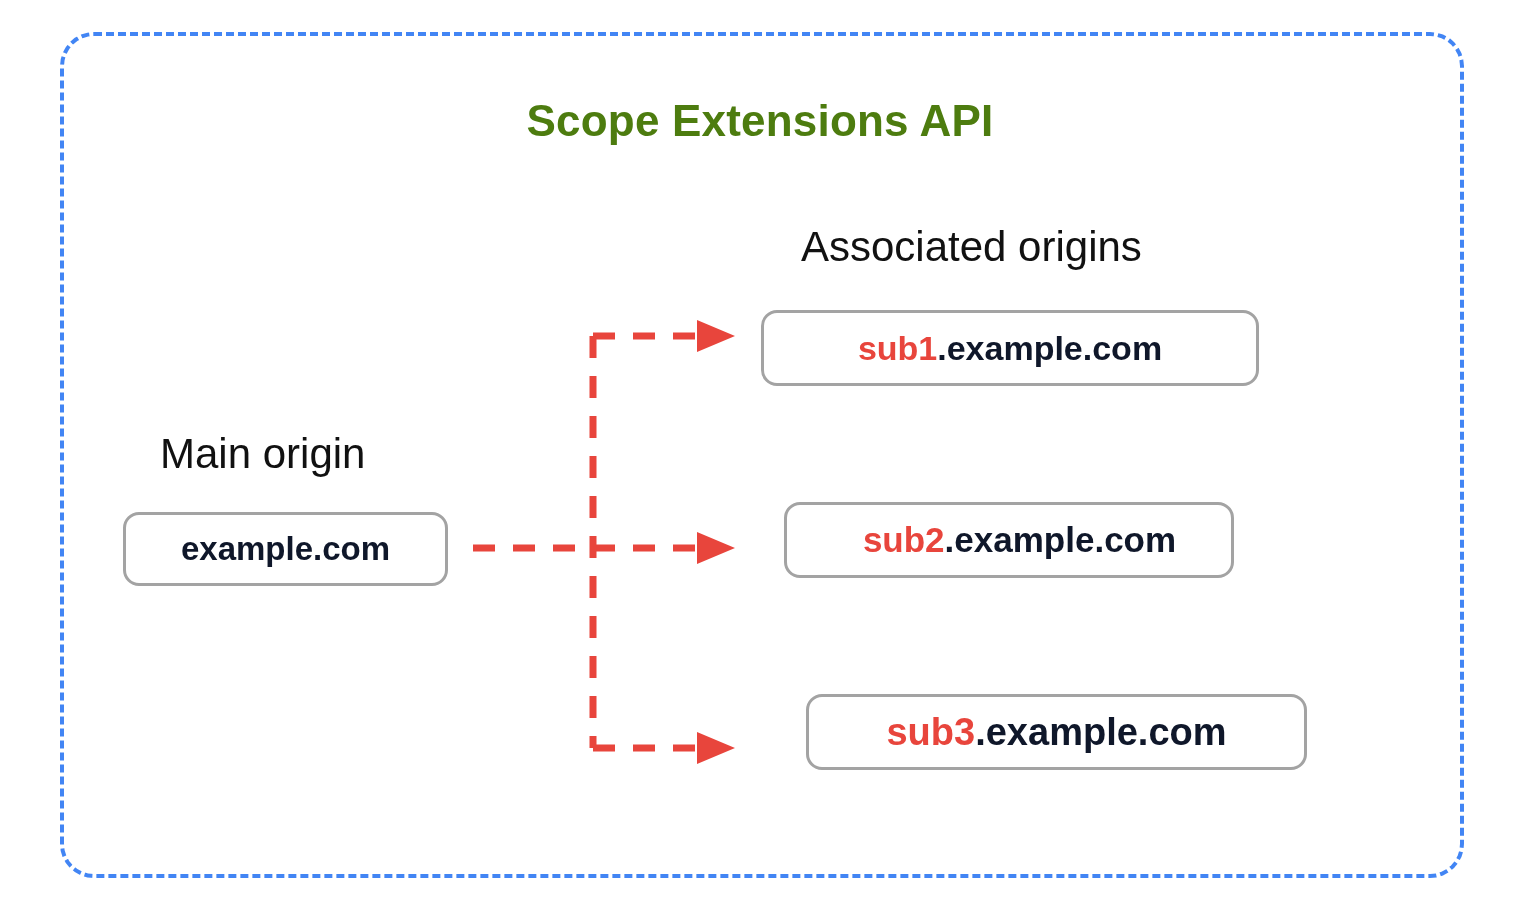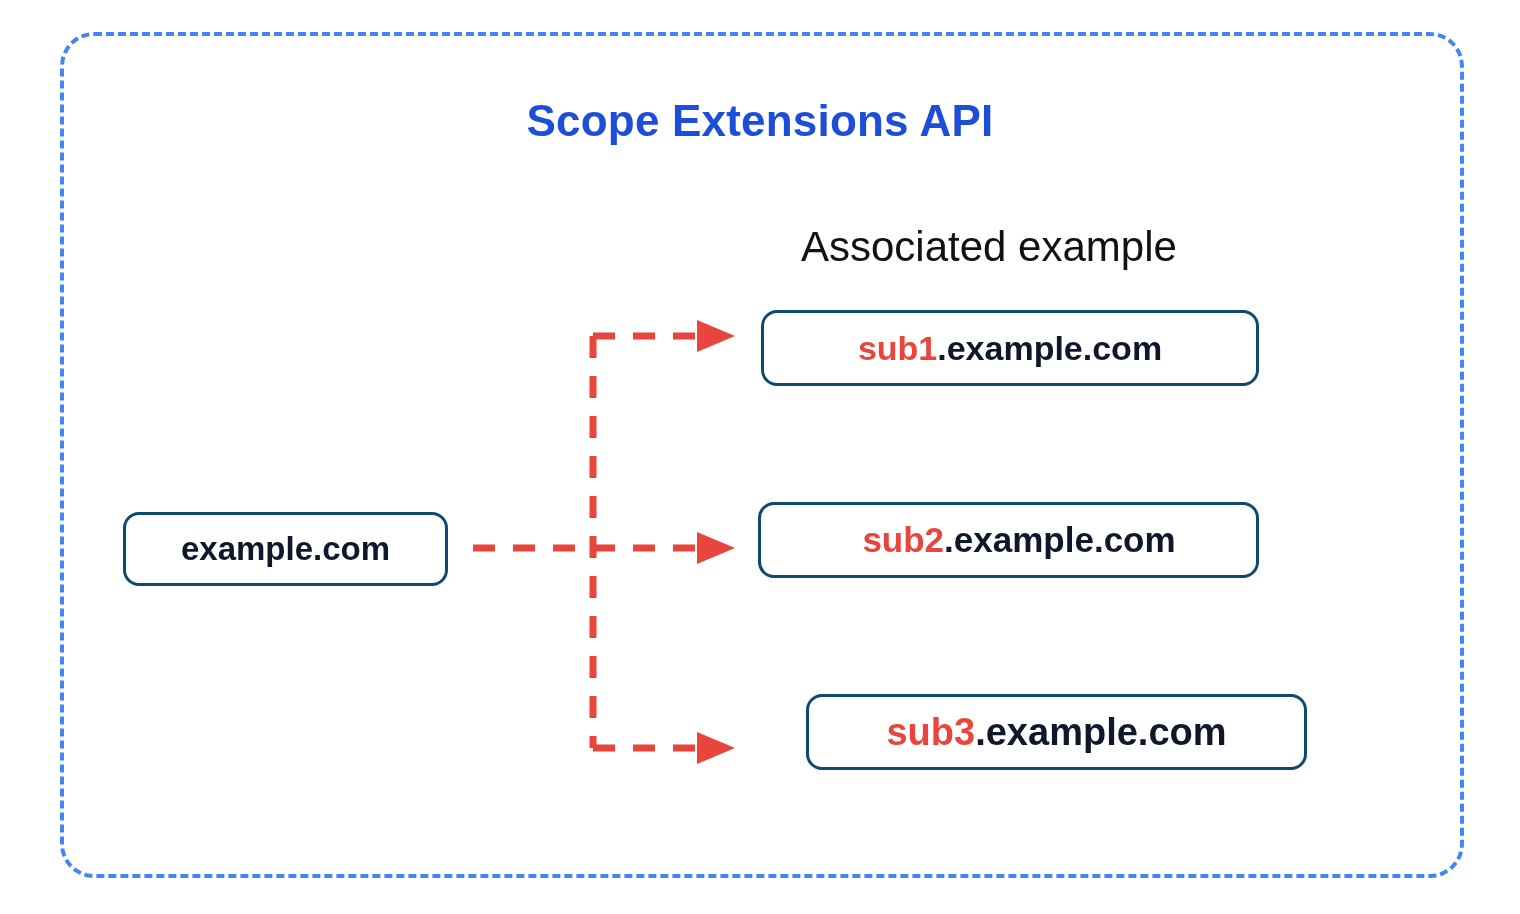--- a/index.html
+++ b/index.html
@@ -31,21 +31,21 @@
   }
   
   #diagram-title {
     position: absolute;
     left: 0;
     top: 96px;
     width: 1520px;
     text-align: center;
     font-size: 44px;
     font-weight: 700;
-    color: #1d4ed8;
+    color: #4d7c0f;
     letter-spacing: 0.2px;
   }
   
   .section-label {
     position: absolute;
     font-size: 42px;
     font-weight: 400;
     color: #111111;
     white-space: nowrap;
   }
@@ -54,21 +54,21 @@
     top: 430px;
   }
   #label-associated-origins {
     left: 801px;
     top: 223px;
   }
   
   .origin-box {
     position: absolute;
     box-sizing: border-box;
-    border: 3px solid #0c4a6e;
+    border: 3px solid #a3a3a3;
     border-radius: 16px;
     background: #ffffff;
     display: flex;
     align-items: center;
     justify-content: center;
     white-space: nowrap;
     font-weight: 700;
   }
   .origin-box .sub-part { color: #E8453C; }
   .origin-box .domain-part { color: #0f172a; }
@@ -81,23 +81,23 @@
     font-size: 33px;
   }
   #box-sub1 {
     left: 761px;
     top: 310px;
     width: 498px;
     height: 76px;
     font-size: 34px;
   }
   #box-sub2 {
-    left: 758px;
+    left: 784px;
     top: 502px;
-    width: 501px;
+    width: 450px;
     height: 76px;
     font-size: 35px;
     padding-left: 21px;
   }
   #box-sub3 {
     left: 758px;
     top: 694px;
     width: 501px;
     height: 76px;
     font-size: 38px;
@@ -115,22 +115,23 @@
 </style>
 </head>
 <body>
 
 <div id="canvas">
 
   <div id="outer-frame"></div>
 
   <div id="diagram-title">Scope Extensions API</div>
 
+  <div class="section-label" id="label-main-origin">Main origin</div>
 
-  <div class="section-label" id="label-associated-origins">Associated example</div>
+  <div class="section-label" id="label-associated-origins">Associated origins</div>
 
   <div class="origin-box" id="box-main-origin">
     <span class="sub-part"></span>
       <span class="domain-part">example.com</span>
   </div>
 
   <div class="origin-box" id="box-sub1">
     <span class="sub-part">sub1</span>
       <span class="domain-part">.example.com</span>
   </div>

